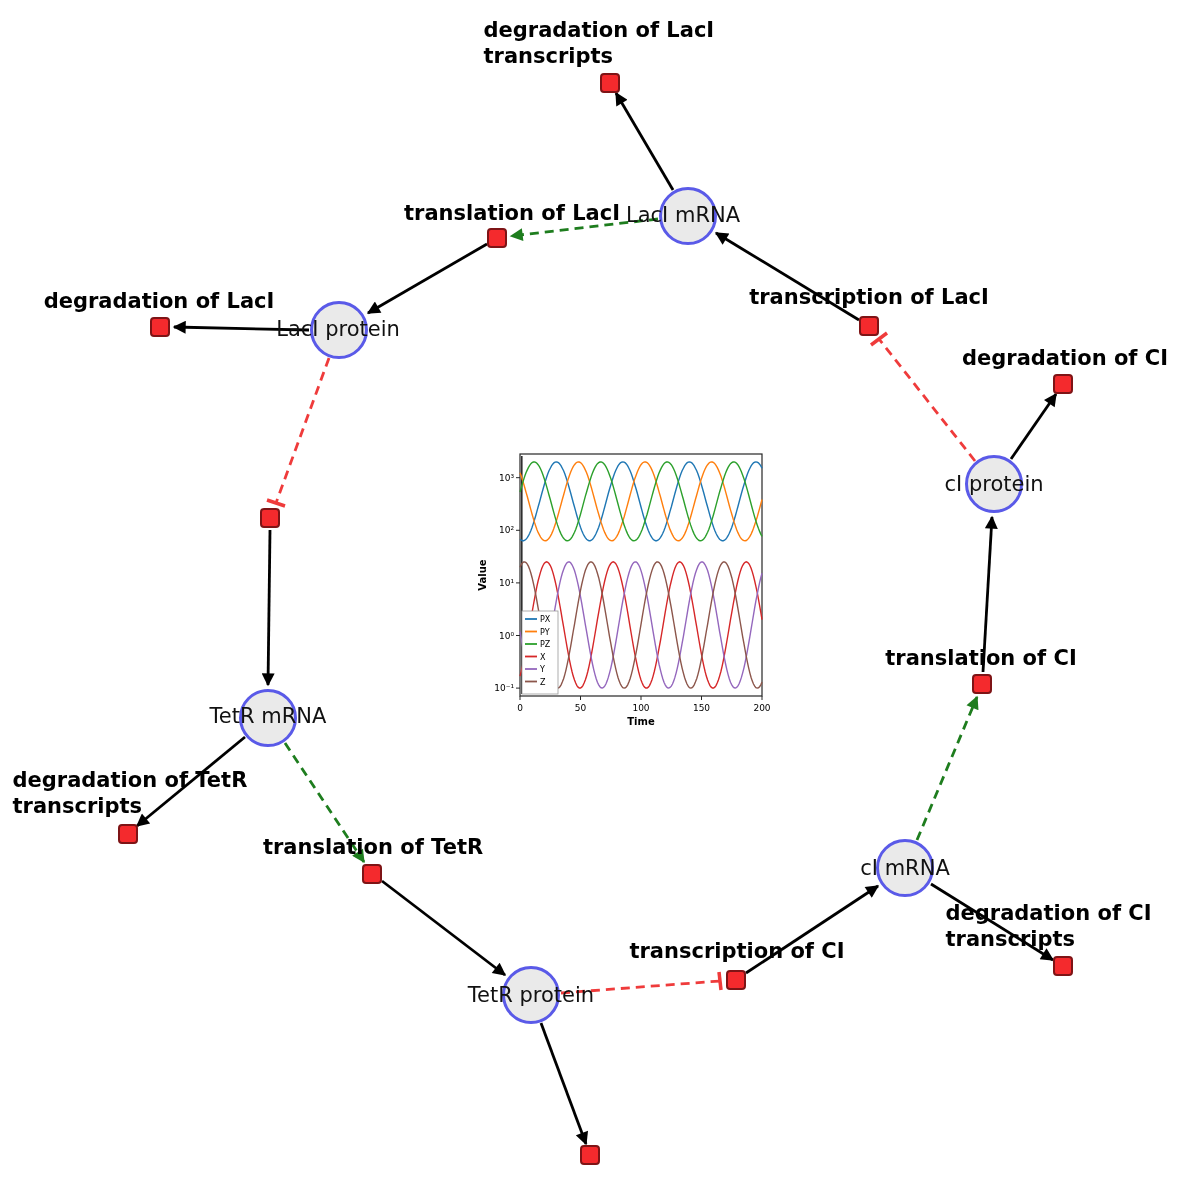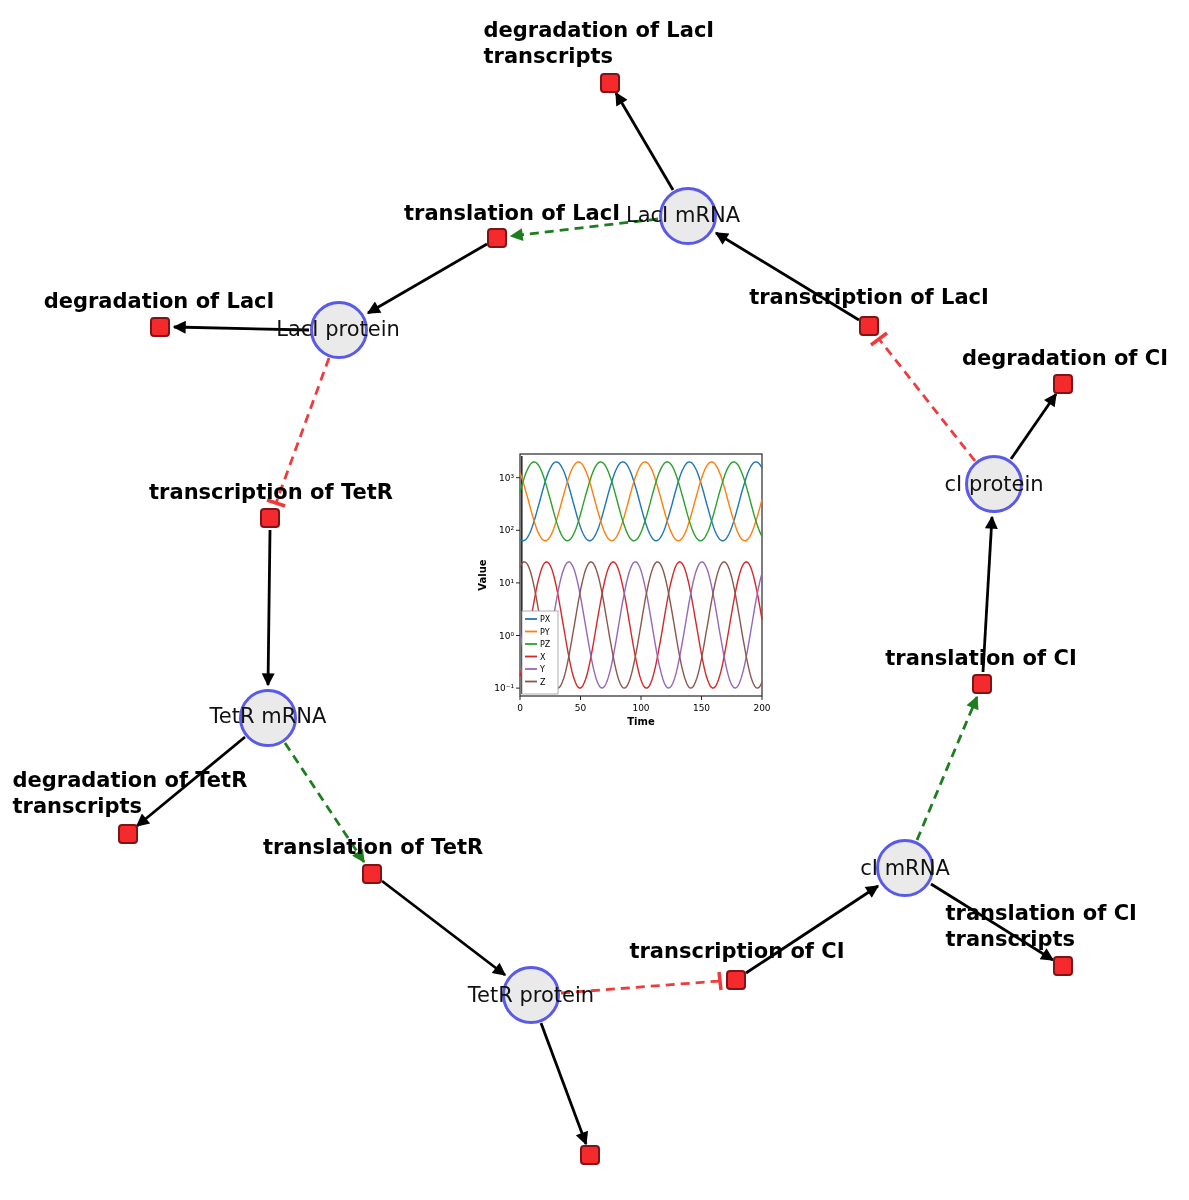--- a/index.html
+++ b/index.html
@@ -93,25 +93,24 @@
   <div class="reaction-node" style="left:372px;top:874px"></div>
   <div class="reaction-node" style="left:1063px;top:966px"></div>
   <div class="reaction-node" style="left:736px;top:980px"></div>
   <div class="reaction-node" style="left:590px;top:1155px"></div>
 
   <div class="reaction-label two-line" style="left:601px;top:43px">degradation of LacI transcripts</div>
   <div class="reaction-label" style="left:512px;top:213px">translation of LacI</div>
   <div class="reaction-label" style="left:869px;top:297px">transcription of LacI</div>
   <div class="reaction-label" style="left:159px;top:301px">degradation of LacI</div>
   <div class="reaction-label" style="left:1065px;top:358px">degradation of CI</div>
-  <div class="reaction-label" style="left:271px;top:492px">transcription of TetR</div>
   <div class="reaction-label" style="left:981px;top:658px">translation of CI</div>
   <div class="reaction-label" style="left:373px;top:847px">translation of TetR</div>
   <div class="reaction-label two-line" style="left:130px;top:793px">degradation of TetR transcripts</div>
-  <div class="reaction-label two-line" style="left:1063px;top:926px">translation of CI transcripts</div>
+  <div class="reaction-label two-line" style="left:1063px;top:926px">degradation of CI transcripts</div>
   <div class="reaction-label" style="left:737px;top:951px">transcription of CI</div>
 
   <svg class="inset" width="296" height="302">
       <rect x="44" y="8" width="242" height="242" fill="none" stroke="#262626" stroke-width="1.2"></rect>
       <line x1="40" y1="242.10869565217394" x2="44" y2="242.10869565217394" stroke="#262626" stroke-width="1"></line>
       <text x="38" y="245.10869565217394" text-anchor="end" font-size="9" fill="#000" font-family="DejaVu Sans, sans-serif">10⁻¹</text>
       <line x1="40" y1="189.50000000000003" x2="44" y2="189.50000000000003" stroke="#262626" stroke-width="1"></line>
       <text x="38" y="192.50000000000003" text-anchor="end" font-size="9" fill="#000" font-family="DejaVu Sans, sans-serif">10⁰</text>
       <line x1="40" y1="136.8913043478261" x2="44" y2="136.8913043478261" stroke="#262626" stroke-width="1"></line>
       <text x="38" y="139.8913043478261" text-anchor="end" font-size="9" fill="#000" font-family="DejaVu Sans, sans-serif">10¹</text>

